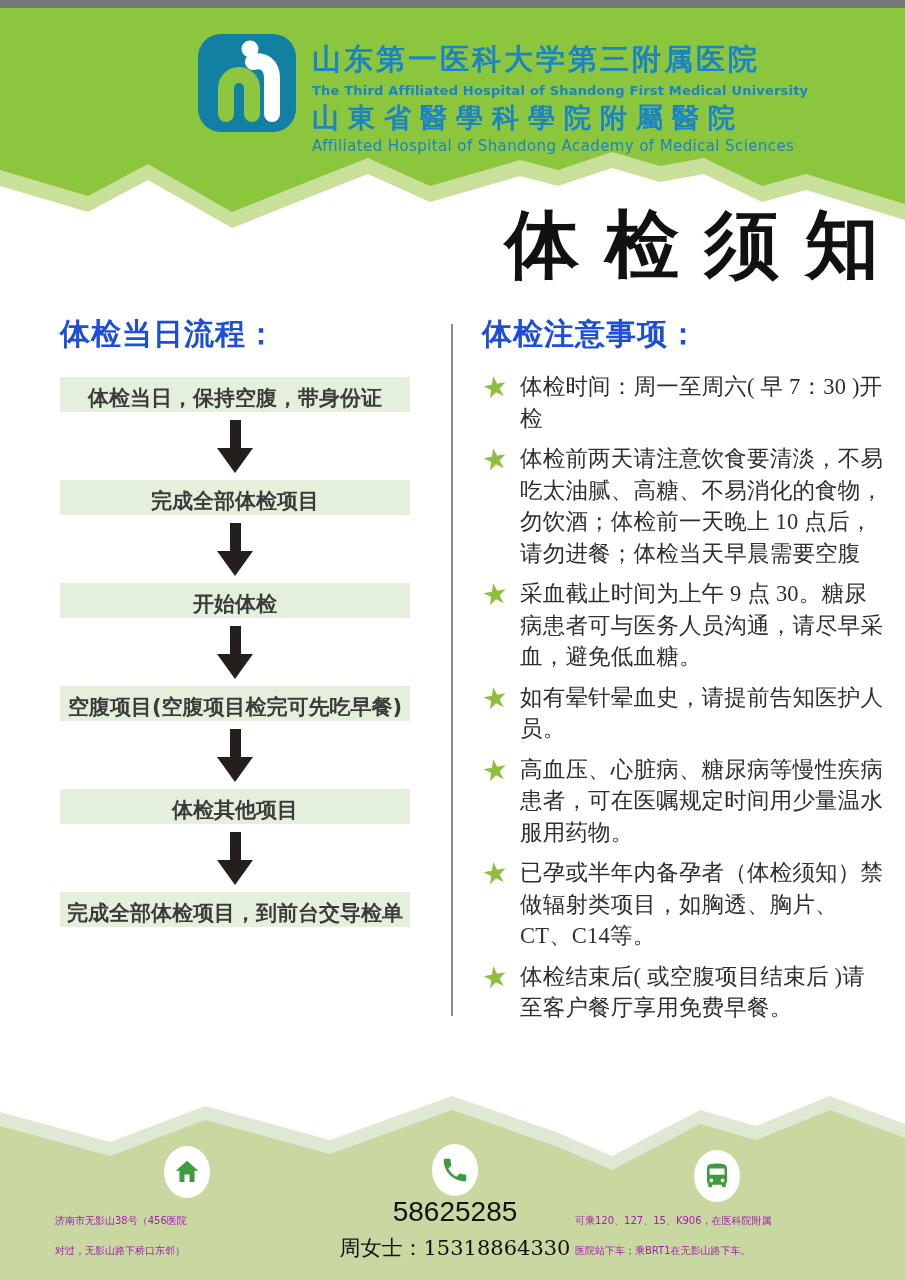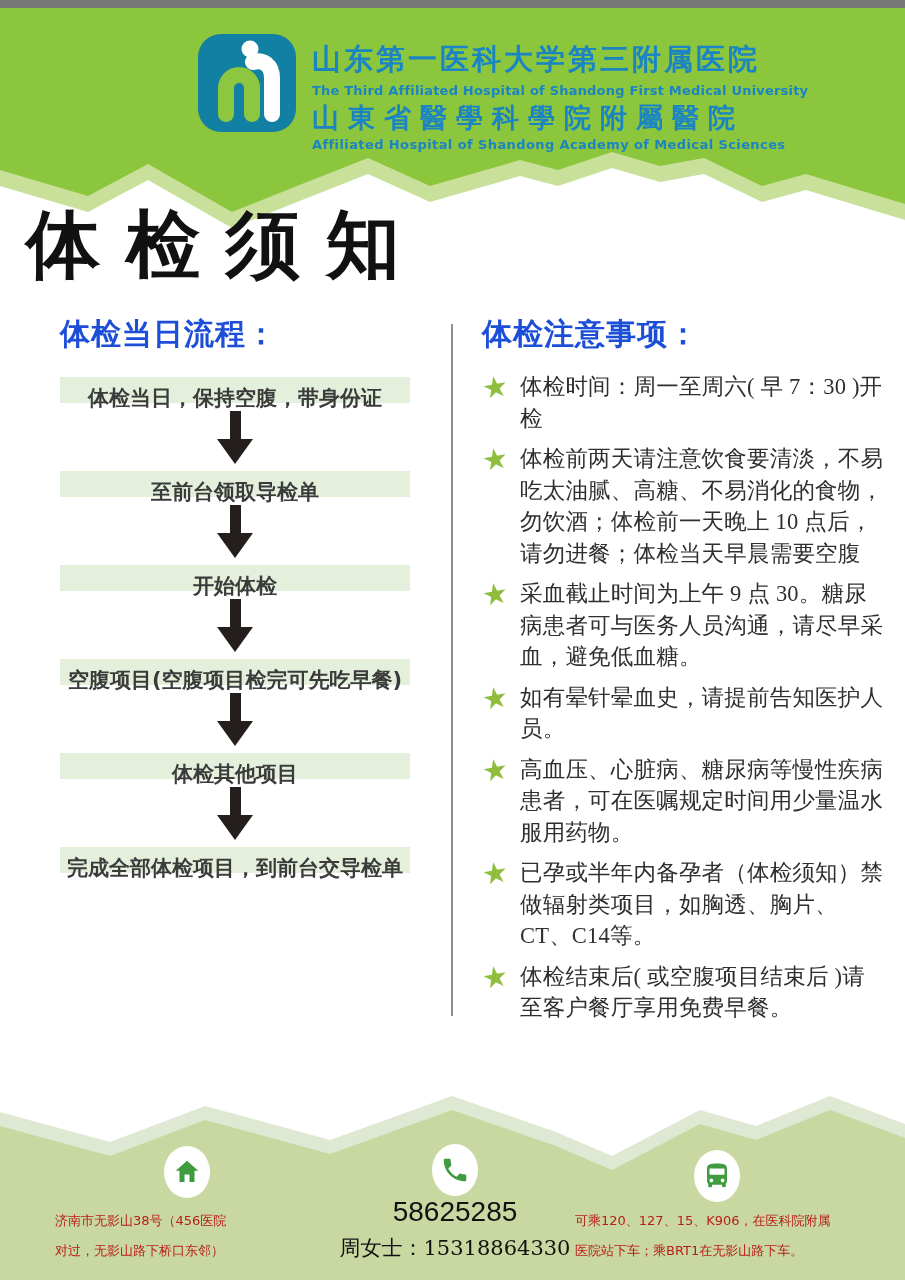--- a/index.html
+++ b/index.html
@@ -13,31 +13,31 @@
   .poster{position:relative;width:905px;height:1280px;margin:8px auto;background:#ffffff;overflow:hidden;}
 
   
   .header-band{position:absolute;left:0;top:0;width:905px;height:142px;background:var(--header-green);}
   .header-zig{position:absolute;left:0;top:142px;width:905px;height:80px;display:block;}
   .logo{position:absolute;left:198px;top:26px;width:98px;height:98px;}
   .hname{position:absolute;left:312px;top:32px;width:575px;color:var(--name-blue);}
   .hname .cn1{font-size:29px;font-weight:bold;letter-spacing:3px;font-family:"DejaVu Serif",serif;}
   .hname .en1{font-size:13px;font-weight:bold;margin-top:3px;letter-spacing:0.2px;}
   .hname .cn2{font-size:27px;font-weight:bold;letter-spacing:9px;margin-top:2px;font-family:"DejaVu Serif",serif;}
-  .hname .en2{font-size:13px;font-weight:bold;margin-top:1px;letter-spacing:0.4px;}
-
-  
-  .page-title{position:absolute;left:0;top:188px;width:905px;text-align:left;
+  .hname .en2{font-size:15px;font-weight:normal;margin-top:1px;letter-spacing:0.4px;}
+
+  
+  .page-title{position:absolute;left:0;top:188px;width:905px;text-align:right;
     font-size:74px;font-weight:900;color:#111;letter-spacing:26px;text-indent:26px;}
 
   
   .col-left{position:absolute;left:60px;top:306px;width:350px;}
   .col-heading{font-size:30px;font-weight:800;color:#1d4ed8;letter-spacing:1px;}
   .flow-steps{margin-top:22px;}
-  .flow-box{height:26px;line-height:42px;background:var(--box-green);text-align:center;
+  .flow-box{height:35px;line-height:42px;background:var(--box-green);text-align:center;
     font-size:21px;font-weight:bold;color:#3b3b3b;white-space:nowrap;letter-spacing:0;}
   .flow-arrow{height:68px;display:flex;flex-direction:column;align-items:center;justify-content:center;}
   .flow-arrow .stem{width:11px;height:28px;background:#241f1c;}
   .flow-arrow .head{width:0;height:0;border-left:18px solid transparent;border-right:18px solid transparent;border-top:25px solid #241f1c;}
 
   .divider{position:absolute;left:451px;top:316px;width:2px;height:692px;background:#8f8f8f;}
 
   .col-right{position:absolute;left:482px;top:306px;width:402px;font-family:Liberation Serif, serif;}
   .notes-list{margin-top:16px;list-style:none;}
   .note-item{display:flex;align-items:flex-start;margin-bottom:9px;}
@@ -47,21 +47,21 @@
 
   
   .footer-zig{position:absolute;left:0;top:1088px;width:905px;height:96px;display:block;}
   .footer-solid{position:absolute;left:0;top:1183px;width:905px;height:97px;background:var(--footer-green);}
   .f-icon{position:absolute;width:46px;height:52px;background:#ffffff;border-radius:50%;
     display:flex;align-items:center;justify-content:center;}
   .f-icon svg{width:30px;height:30px;fill:var(--icon-green);}
   .f-house{left:164px;top:1138px;}
   .f-phone{left:432px;top:1136px;}
   .f-bus{left:694px;top:1142px;}
-  .f-text{position:absolute;text-align:center;color:#b91c1c;font-size:13px;line-height:30px;}
+  .f-text{position:absolute;text-align:center;color:#a21caf;font-size:10px;line-height:30px;}
   .f-addr{left:55px;top:1198px;width:265px;text-align:left;}
   .f-transit{left:575px;top:1198px;width:315px;text-align:left;}
   .f-number{position:absolute;left:330px;top:1188px;width:250px;text-align:center;
     font-family:Liberation Sans, sans-serif;font-size:28px;color:#111;}
   .f-contact{position:absolute;left:315px;top:1226px;width:280px;text-align:center;
     font-family:"DejaVu Serif",serif;font-size:21px;color:#111;}
 </style>
 </head>
 <body>
 
@@ -94,21 +94,21 @@
   <div class="col-left">
     <div class="col-heading">体检当日流程：</div>
     <div class="flow-steps">
     <div class="flow-box">体检当日，保持空腹，带身份证</div>
 
     <div class="flow-arrow">
       <div class="stem"></div>
       <div class="head"></div>
     </div>
 
-    <div class="flow-box">至前台领取导检单</div>
+    <div class="flow-box">完成全部体检项目</div>
 
     <div class="flow-arrow">
       <div class="stem"></div>
       <div class="head"></div>
     </div>
 
     <div class="flow-box">开始体检</div>
 
     <div class="flow-arrow">
       <div class="stem"></div>

